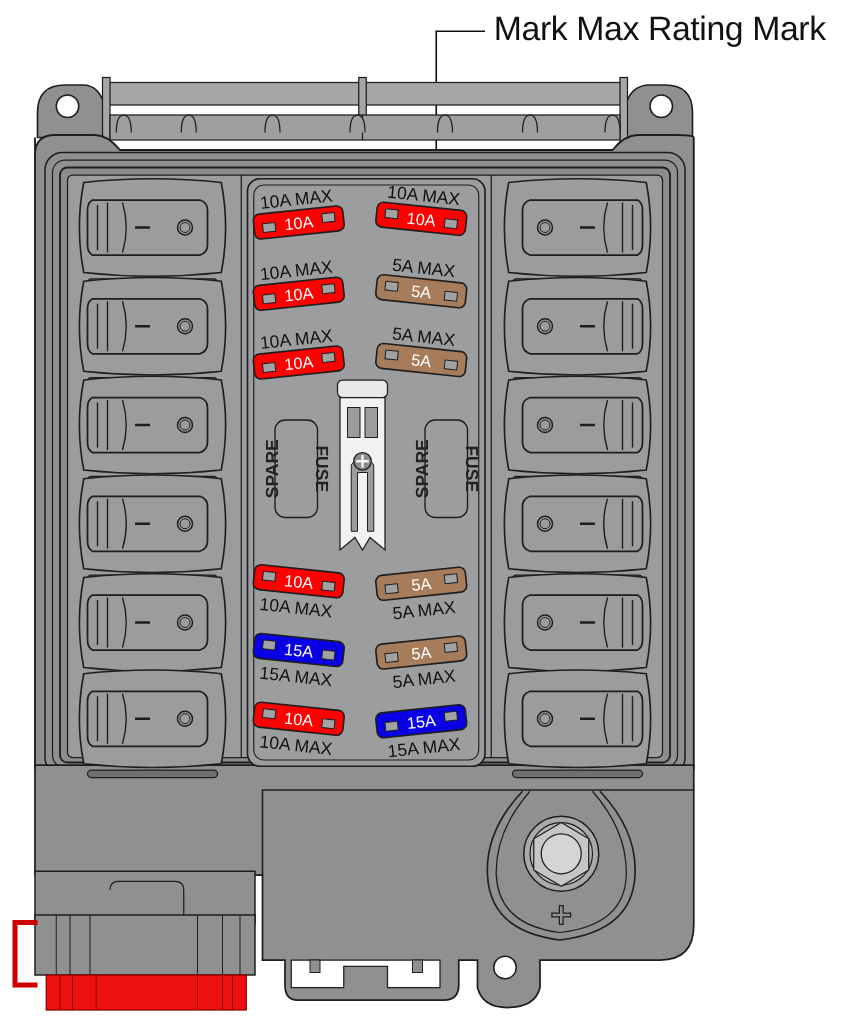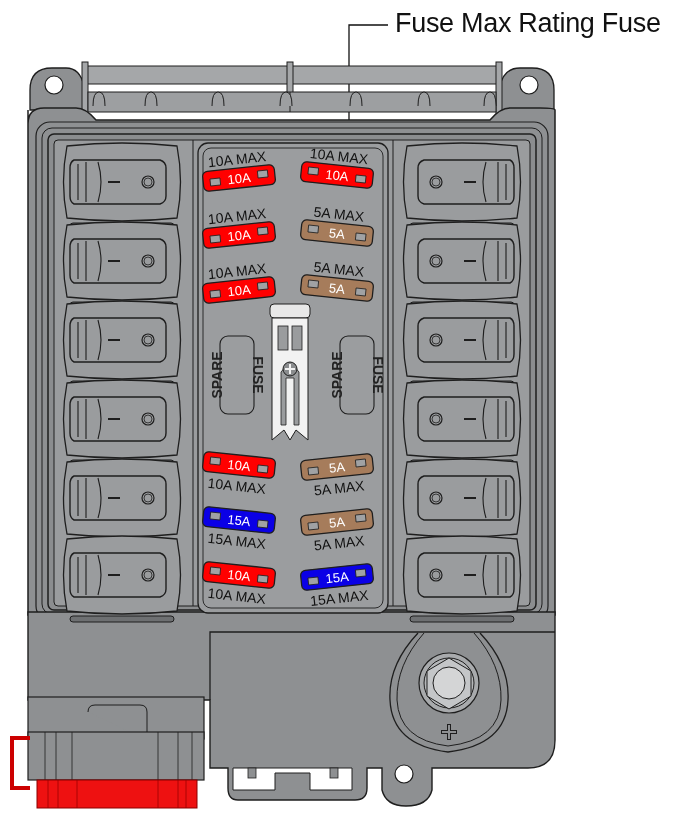--- a/index.html
+++ b/index.html
@@ -4,21 +4,21 @@
 <style>
   html,body{margin:0;padding:0;background:#ffffff;}
   body{width:682px;height:817px;position:relative;overflow:hidden;font-family:"Liberation Sans",sans-serif;}
   .callout-label{position:absolute;left:395px;top:8px;font-size:27px;color:#111;letter-spacing:-0.3px;white-space:nowrap;}
   svg.main{position:absolute;left:0;top:0;}
   .fuse-text{font-family:"Liberation Sans",sans-serif;}
 </style>
 </head>
 <body>
 
-<div class="callout-label">Fuse Max Rating Fuse</div>
+<div class="callout-label">Mark Max Rating Mark</div>
 
 <svg class="main" width="682" height="817" viewBox="0 0 682 817" xmlns="http://www.w3.org/2000/svg">
 
   <g>
     <polyline points="388,25 349,25 349,138" fill="none" stroke="#111" stroke-width="1.3"></polyline>
     <rect x="347" y="131" width="4" height="10" fill="#111"></rect>
   </g>
 
   <g>
     <path d="M30,110 L30,90 Q30,68 52,68 L66,68 Q80,68 84,86 L84,110 Z" fill="#8e9092" stroke="#1e1e1e" stroke-width="1.3"></path>

